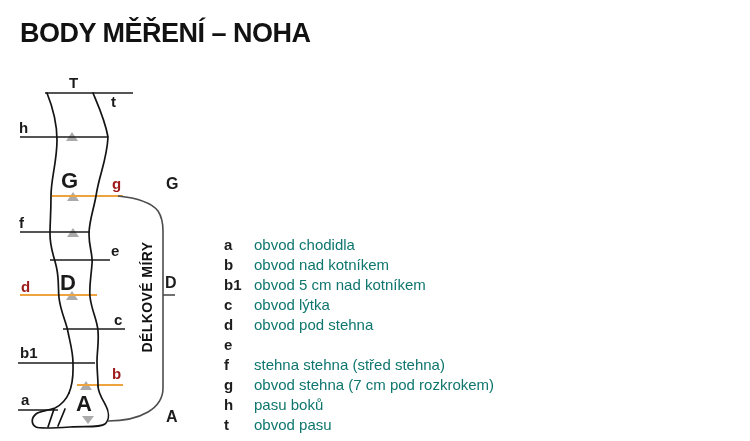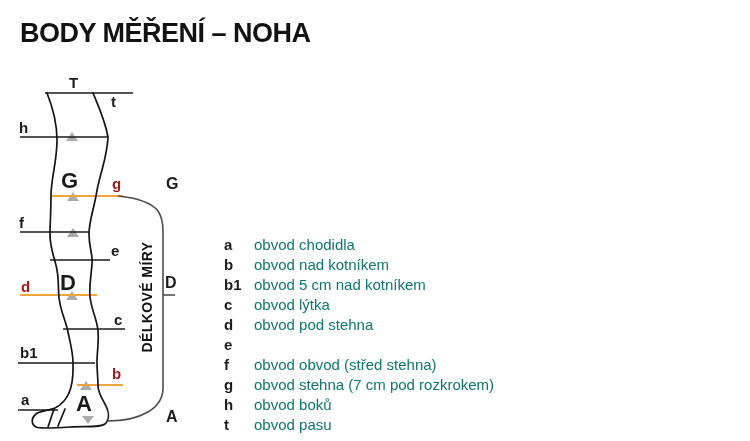--- a/index.html
+++ b/index.html
@@ -133,29 +133,29 @@
     </div>
     <div class="legend-row">
       <span class="legend-letter">d</span>
       <span class="legend-desc">obvod pod stehna</span>
     </div>
     <div class="legend-row">
       <span class="legend-letter">e</span>
     </div>
     <div class="legend-row">
       <span class="legend-letter">f</span>
-      <span class="legend-desc">obvod obvod (střed stehna)</span>
+      <span class="legend-desc">stehna stehna (střed stehna)</span>
     </div>
     <div class="legend-row">
       <span class="legend-letter">g</span>
       <span class="legend-desc">obvod stehna (7 cm pod rozkrokem)</span>
     </div>
     <div class="legend-row">
       <span class="legend-letter">h</span>
-      <span class="legend-desc">obvod boků</span>
+      <span class="legend-desc">pasu boků</span>
     </div>
     <div class="legend-row">
       <span class="legend-letter">t</span>
       <span class="legend-desc">obvod pasu</span>
     </div>
   </div>
 
 </div>
 
 </body></html>

